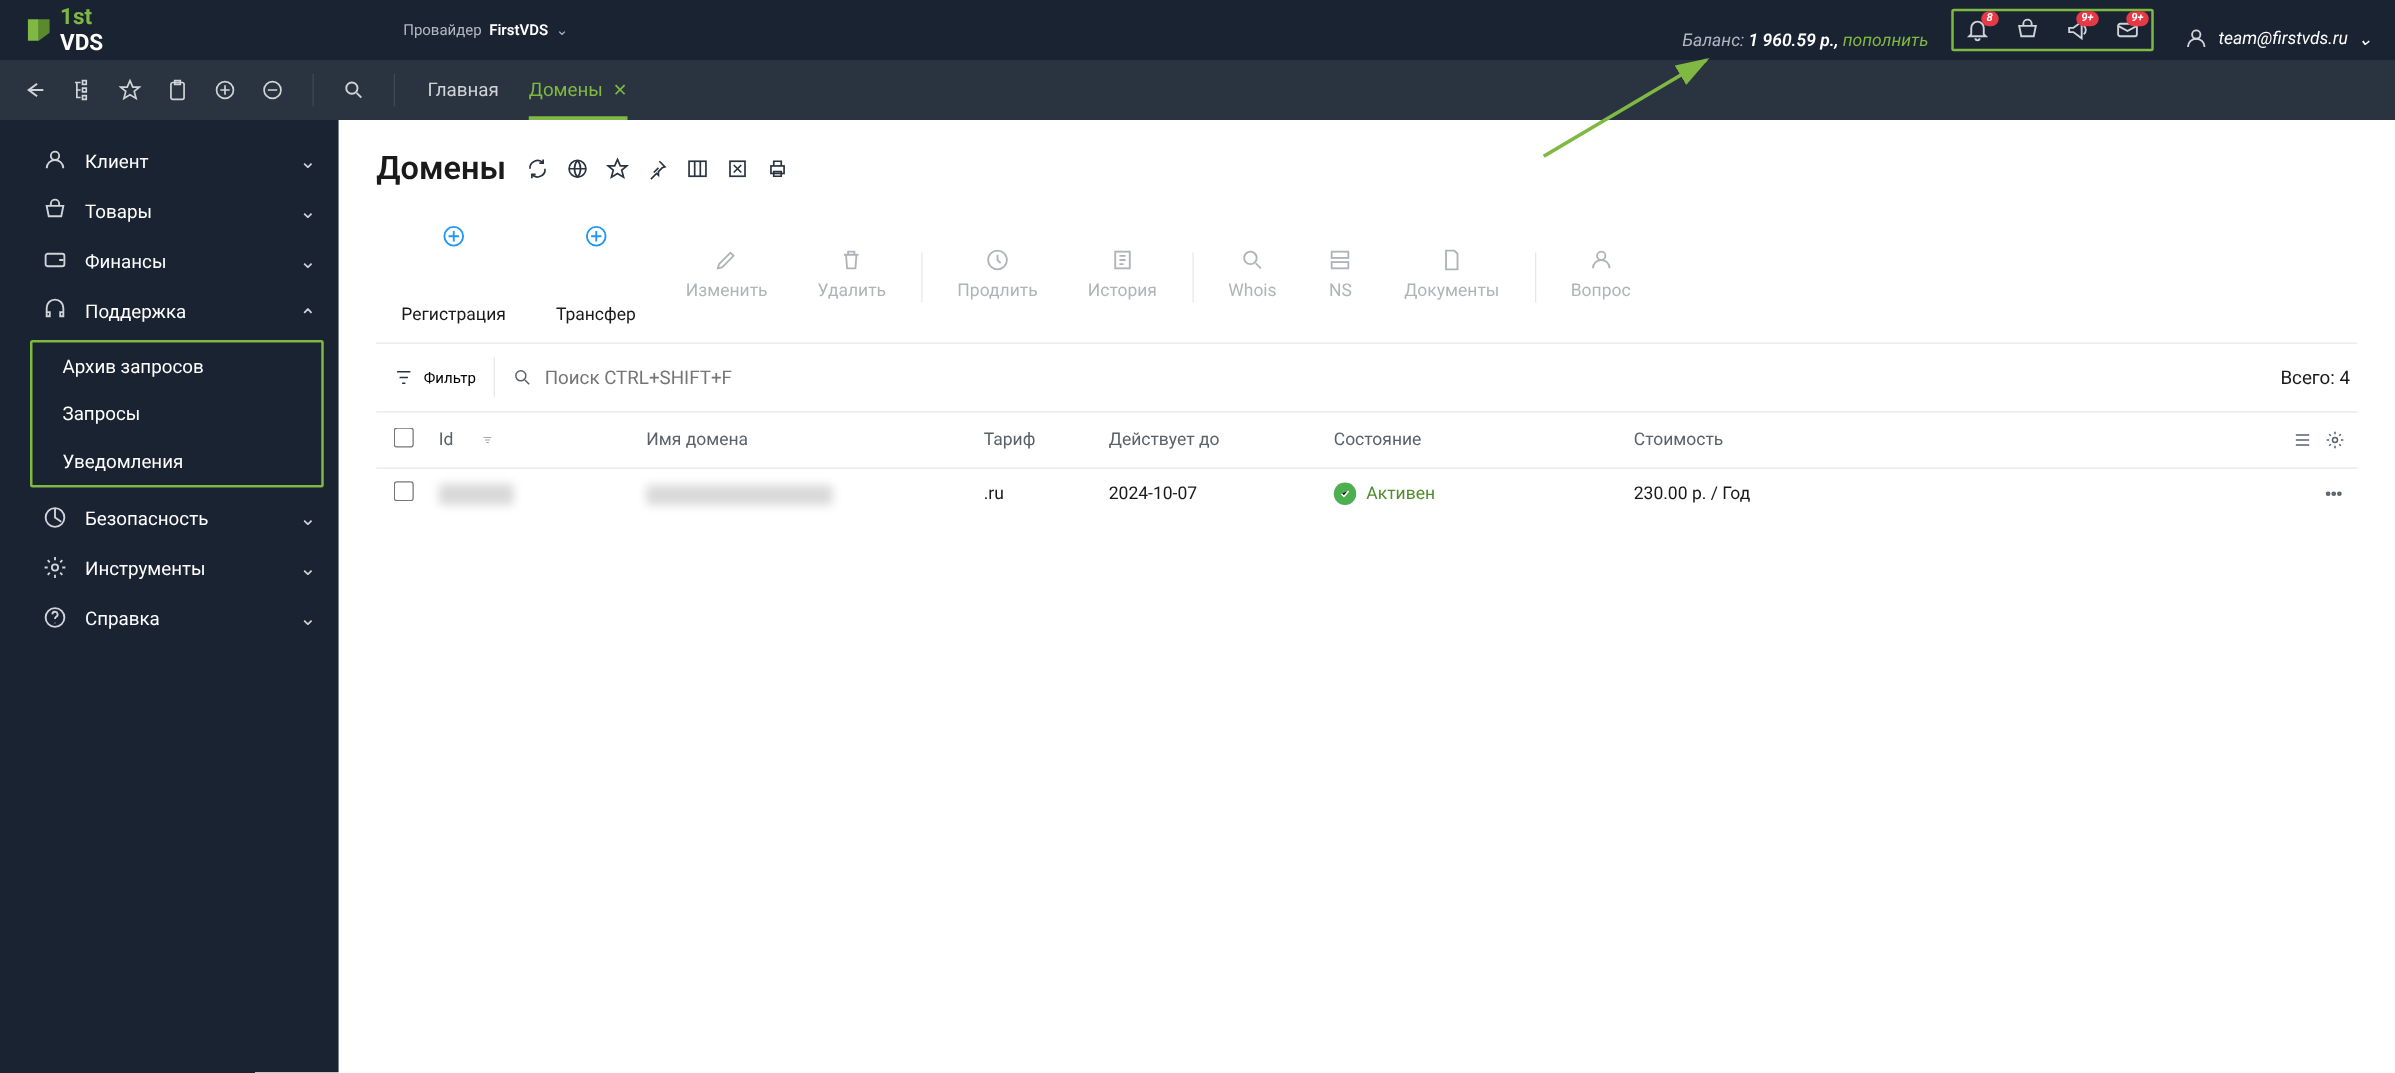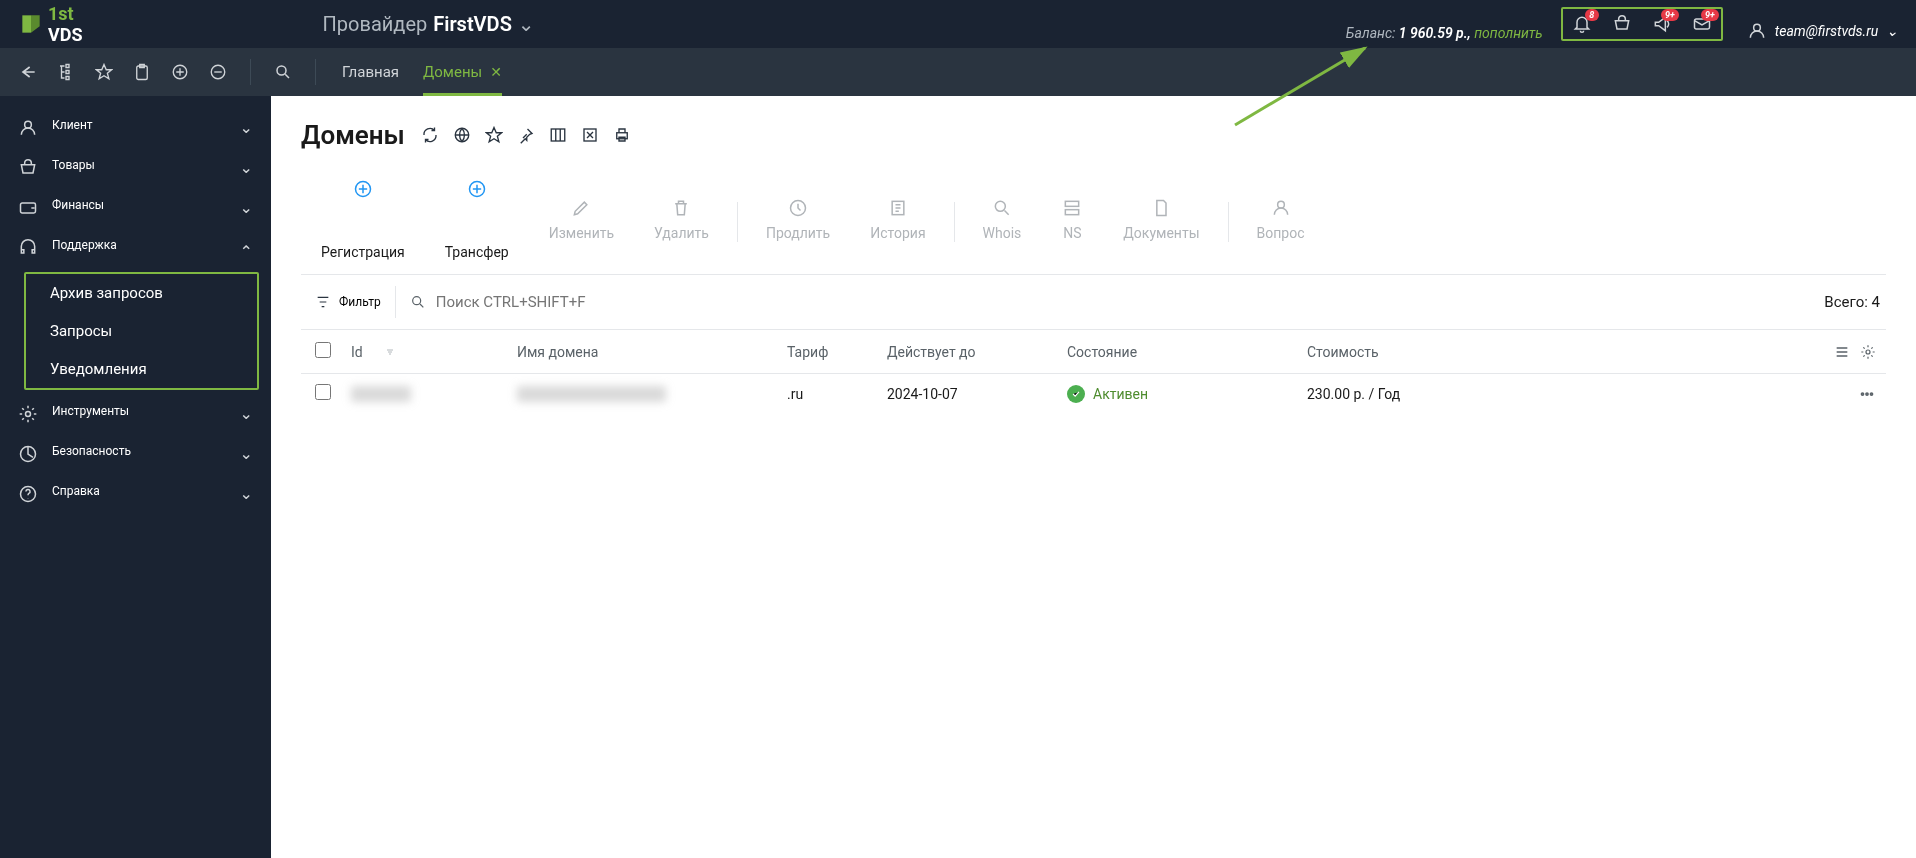--- a/index.html
+++ b/index.html
@@ -4,21 +4,21 @@
 <style>
 * { margin: 0; padding: 0; box-sizing: border-box; font-family: -apple-system, BlinkMacSystemFont, "Segoe UI", Roboto, Arial, sans-serif; }
 body { background: #fff; width: 1916px; height: 858px; overflow: hidden; position: relative; }
 
 
 .header { background: #1a2332; height: 48px; display: flex; align-items: center; padding: 0 18px; color: #fff; }
 .logo { display: flex; align-items: center; margin-right: 240px; }
 .logo-text { font-weight: bold; font-size: 18px; color: #fff; }
 .logo-accent { color: #7fb842; }
 .logo svg { margin-right: 4px; }
-.provider { font-size: 20px; color: #b0b8c0; display: flex; align-items: center; gap: 6px; }
+.provider { font-size: 12px; color: #b0b8c0; display: flex; align-items: center; gap: 6px; }
 .provider b { color: #fff; font-weight: 600; }
 .header-right { margin-left: auto; display: flex; align-items: flex-end; gap: 10px; font-style: italic; }
 .balance { font-size: 14px; color: #b0b8c0; margin-right: 8px; }
 .balance b { color: #fff; font-weight: 600; }
 .balance .topup { color: #7fb842; cursor: pointer; }
 .header-icons-box { border: 2px solid #7fb842; padding: 4px 8px; display: flex; align-items: center; gap: 18px; border-radius: 2px; }
 .header-icon { position: relative; width: 22px; height: 22px; display: flex; align-items: center; justify-content: center; cursor: pointer; }
 .header-icon svg { stroke: #d0d4d8; fill: none; }
 .badge { position: absolute; top: -4px; right: -6px; background: #e63946; color: #fff; font-size: 9px; font-weight: bold; padding: 1px 4px; border-radius: 7px; min-width: 14px; text-align: center; }
 .user-box { display: flex; align-items: center; gap: 8px; font-size: 14px; cursor: pointer; margin-left: 14px; }
@@ -32,21 +32,21 @@
 .toolbar2-divider { width: 1px; height: 26px; background: #3d4a56; margin: 0 4px; }
 .tabs { display: flex; align-items: center; gap: 24px; margin-left: 6px; }
 .tab { font-size: 15px; color: #d0d4d8; cursor: pointer; height: 48px; display: flex; align-items: center; position: relative; }
 .tab.active { color: #7fb842; }
 .tab.active::after { content: ""; position: absolute; bottom: 0; left: 0; right: 0; height: 3px; background: #7fb842; }
 .tab-close { margin-left: 8px; font-size: 14px; cursor: pointer; }
 
 
 .main-row { display: flex; height: calc(100% - 96px); }
 .sidebar { width: 271px; background: #1a2332; color: #fff; padding-top: 12px; overflow-y: auto; }
-.sidebar-item { display: flex; align-items: flex-start; padding: 10px 18px; font-size: 12px; cursor: pointer; gap: 14px; }
+.sidebar-item { display: flex; align-items: flex-end; padding: 10px 18px; font-size: 15px; cursor: pointer; gap: 14px; margin-left: 16px; }
 .sidebar-item .chev { margin-left: auto; }
 .sidebar-item svg { stroke: #d0d4d8; fill: none; width: 20px; height: 20px; flex-shrink: 0; }
 .sidebar-sub-box { margin: 4px 12px 4px 24px; border: 2px solid #7fb842; border-radius: 2px; }
 .sidebar-subitem { padding: 10px 24px; font-size: 15px; cursor: pointer; }
 
 
 .content { flex: 1; background: #fff; padding: 24px 30px; overflow-y: auto; }
 .page-title-row { display: flex; align-items: center; gap: 16px; margin-bottom: 20px; }
 .page-title { font-size: 26px; font-weight: 600; color: #1a1a1a; }
 .page-title-icons { display: flex; gap: 14px; }
@@ -242,32 +242,32 @@
       <span>Поддержка</span>
       <span class="chev chev-up"></span>
     </div>
     <div class="sidebar-sub-box">
       <div class="sidebar-subitem"><span>Архив запросов</span></div>
       <div class="sidebar-subitem"><span>Запросы</span></div>
       <div class="sidebar-subitem"><span>Уведомления</span></div>
     </div>
     <div class="sidebar-item">
       <svg viewBox="0 0 24 24" stroke-width="1.8">
+          <circle cx="12" cy="12" r="9"></circle>
+          <path d="M12 3 L12 12 L18 16"></path>
+        </svg>
+      <span>Безопасность</span>
+      <span class="chev chev-down"></span>
+    </div>
+    <div class="sidebar-item">
+      <svg viewBox="0 0 24 24" stroke-width="1.8">
           <circle cx="12" cy="12" r="3"></circle>
           <path d="M12 2 v3 M12 19 v3 M2 12 h3 M19 12 h3 M5 5 l2 2 M17 17 l2 2 M5 19 l2 -2 M17 7 l2 -2"></path>
         </svg>
       <span>Инструменты</span>
-      <span class="chev chev-down"></span>
-    </div>
-    <div class="sidebar-item">
-      <svg viewBox="0 0 24 24" stroke-width="1.8">
-          <circle cx="12" cy="12" r="9"></circle>
-          <path d="M12 3 L12 12 L18 16"></path>
-        </svg>
-      <span>Безопасность</span>
       <span class="chev chev-down"></span>
     </div>
     <div class="sidebar-item">
       <svg viewBox="0 0 24 24" stroke-width="1.8">
           <circle cx="12" cy="12" r="9"></circle>
           <path d="M9.5 9 a2.5 2.5 0 1 1 3.5 2.3 c-1 0.5 -1 1.2 -1 2.2 M12 17 v0.5"></path>
         </svg>
       <span>Справка</span>
       <span class="chev chev-down"></span>
     </div>

